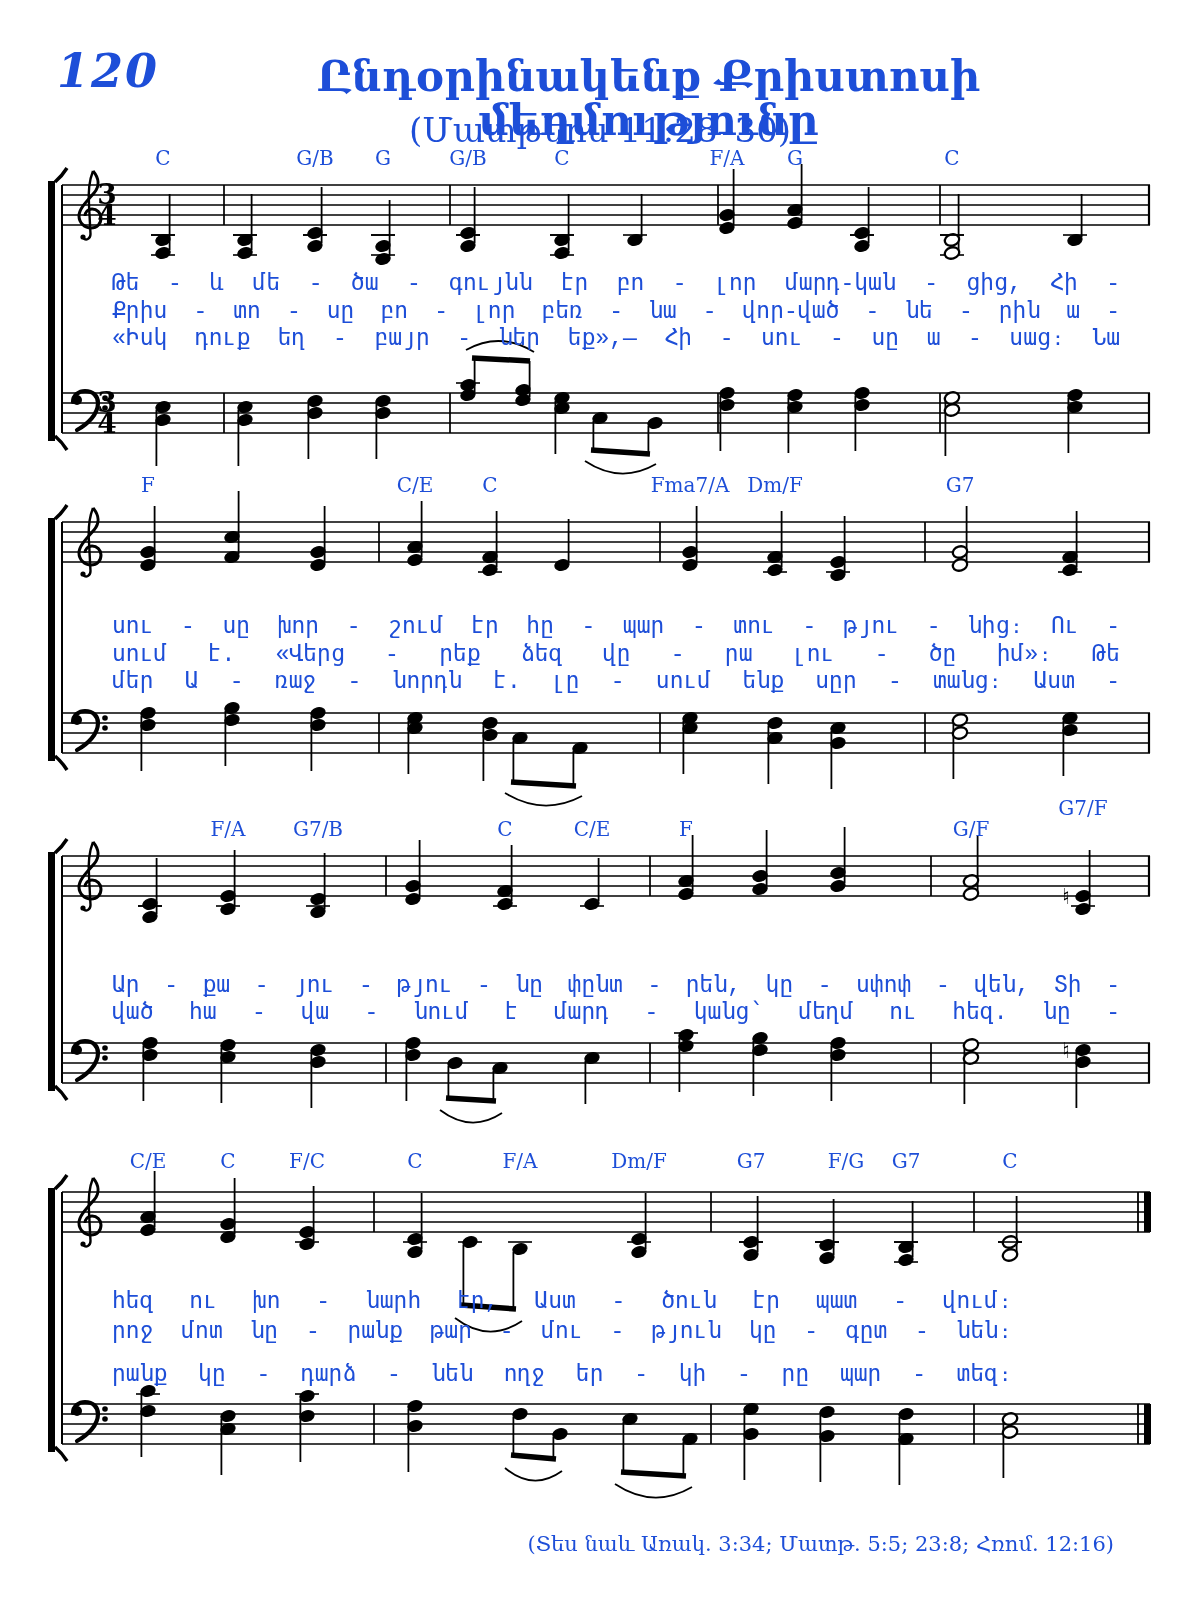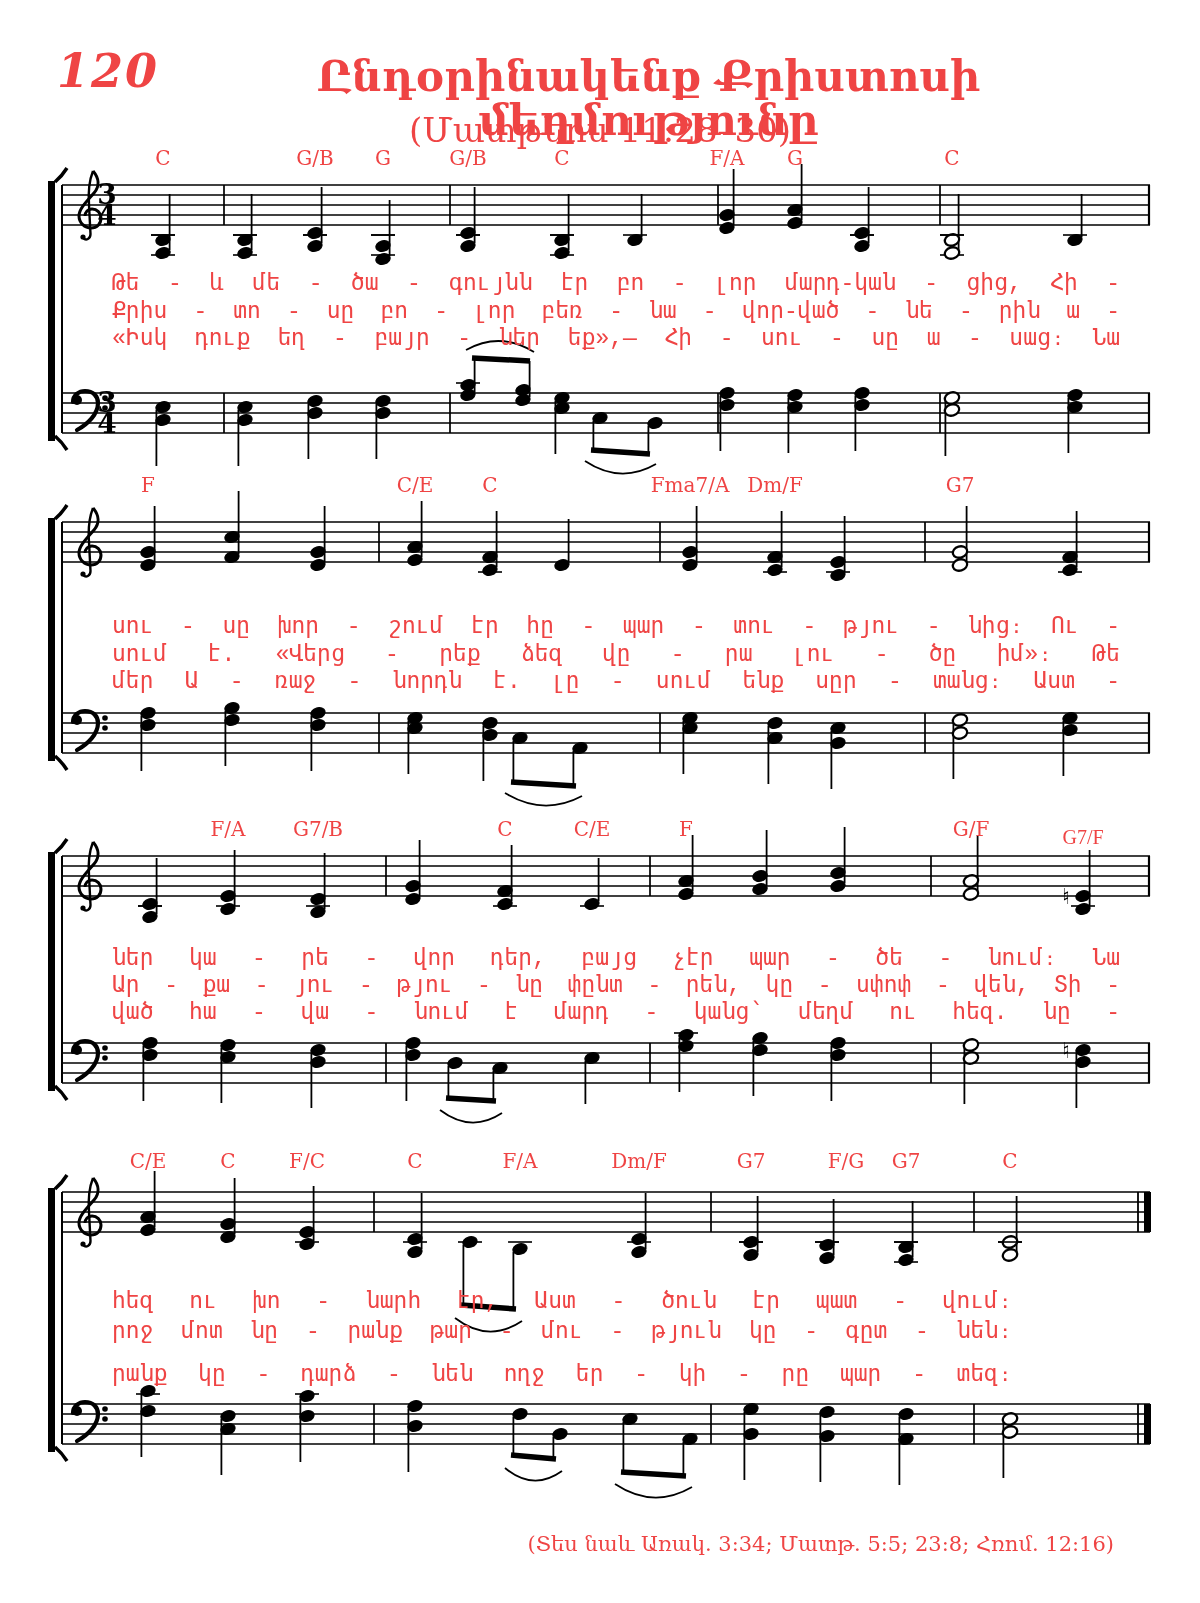--- a/index.html
+++ b/index.html
@@ -1,17 +1,17 @@
 <!DOCTYPE html>
 <html><head>
 <meta charset="utf-8">
 <style>
   html,body{margin:0;padding:0;background:#e8e8e8;}
   .page{position:relative;width:1200px;height:1603px;background:#ffffff;margin:0 auto;
-        font-family:"DejaVu Serif","DejaVu Sans",serif;color:#ef4444;overflow:hidden;}
+        font-family:"DejaVu Serif","DejaVu Sans",serif;color:#1d4ed8;overflow:hidden;}
   .header{position:absolute;top:48px;left:57px;right:62px;display:flex;align-items:flex-start;}
   .song-number{font-size:46px;font-weight:bold;font-style:italic;line-height:1;letter-spacing:2px;}
   .song-title{flex:1;text-align:center;font-size:42px;font-weight:bold;line-height:1.05;margin:7px;
               font-family:"DejaVu Serif","DejaVu Sans",serif;}
   .subtitle{position:absolute;top:110px;left:0;width:100%;text-align:center;font-size:34px;}
   #notation{position:absolute;left:0;top:0;width:1200px;height:1603px;}
   #overlay{position:absolute;left:0;top:0;width:1200px;height:1603px;}
   .chord{position:absolute;transform:translateX(-50%);font-size:20px;white-space:nowrap;
          font-family:"DejaVu Serif","DejaVu Sans",serif;}
   .lyric-line{position:absolute;left:112px;width:1008px;font-family:Liberation Mono, monospace;
@@ -513,22 +513,21 @@
       <span class="chord" style="left: 960px; top: 473px;">G7</span>
       <div class="lyric-line" style="top: 616px;">սու - սը խոր - շում էր հը - պար - տու - թյու - նից։ Ու -</div>
       <div class="lyric-line" style="top: 644px;">սում է. «Վերց - րեք ձեզ վը - րա լու - ծը իմ»։ Թե</div>
       <div class="lyric-line" style="top: 671px;">մեր Ա - ռաջ - նորդն է. լը - սում ենք սըր - տանց։ Աստ -</div>
       <span class="chord" style="left: 228px; top: 817px;">F/A</span>
       <span class="chord" style="left: 318px; top: 817px;">G7/B</span>
       <span class="chord" style="left: 505px; top: 817px;">C</span>
       <span class="chord" style="left: 592px; top: 817px;">C/E</span>
       <span class="chord" style="left: 686px; top: 817px;">F</span>
       <span class="chord" style="left: 971px; top: 817px;">G/F</span>
-      <span class="chord" style="left: 1083px; top: 826px; font-family: Liberation Serif, serif;">G7/F</span>
-      <div class="lyric-line" style="top: 948px;">ներ կա - րե - վոր դեր, բայց չէր պար - ծե - նում։ Նա</div>
+      <span class="chord" style="left: 1083px; top: 796px;">G7/F</span>
       <div class="lyric-line" style="top: 1002px;">ված հա - վա - նում է մարդ - կանց՝ մեղմ ու հեզ. նը -</div>
       <div class="lyric-line" style="top: 975px;">Ար - քա - յու - թյու - նը փընտ - րեն, կը - սփոփ - վեն, Տի -</div>
       <span class="chord" style="left: 148px; top: 1149px;">C/E</span>
       <span class="chord" style="left: 228px; top: 1149px;">C</span>
       <span class="chord" style="left: 307px; top: 1149px;">F/C</span>
       <span class="chord" style="left: 415px; top: 1149px;">C</span>
       <span class="chord" style="left: 520px; top: 1149px;">F/A</span>
       <span class="chord" style="left: 639px; top: 1149px;">Dm/F</span>
       <span class="chord" style="left: 751px; top: 1149px;">G7</span>
       <span class="chord" style="left: 846px; top: 1149px;">F/G</span>

